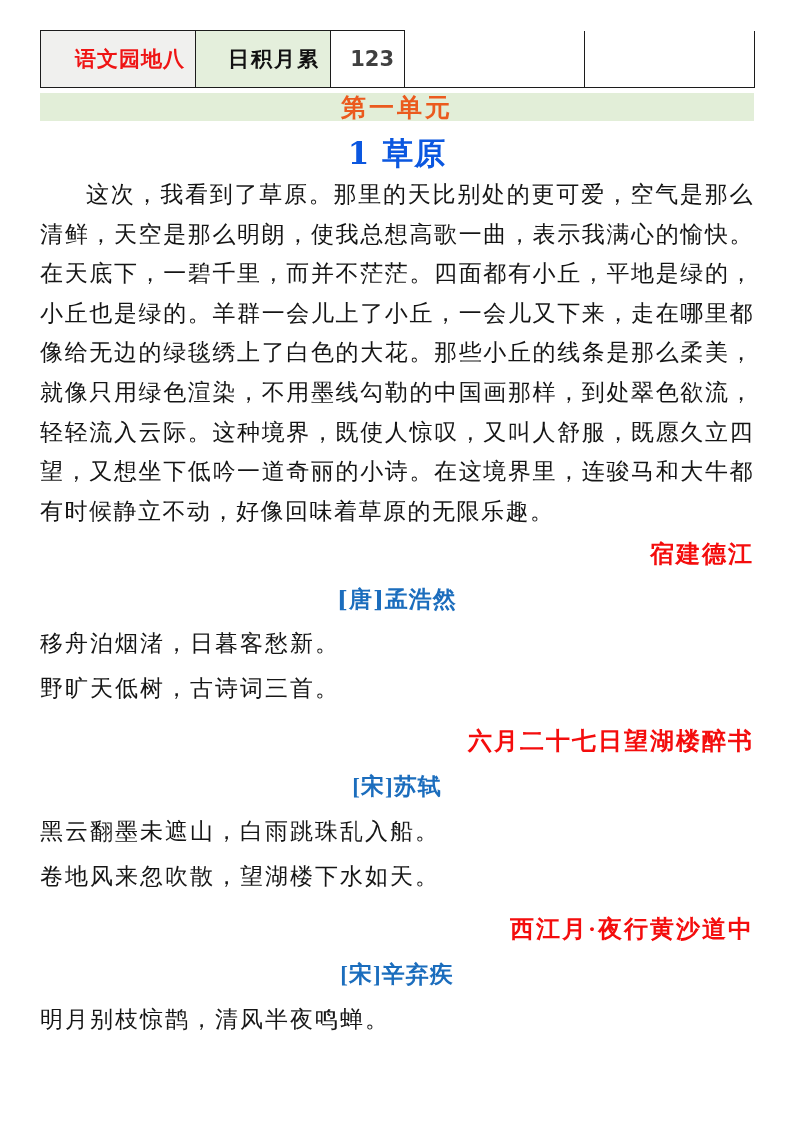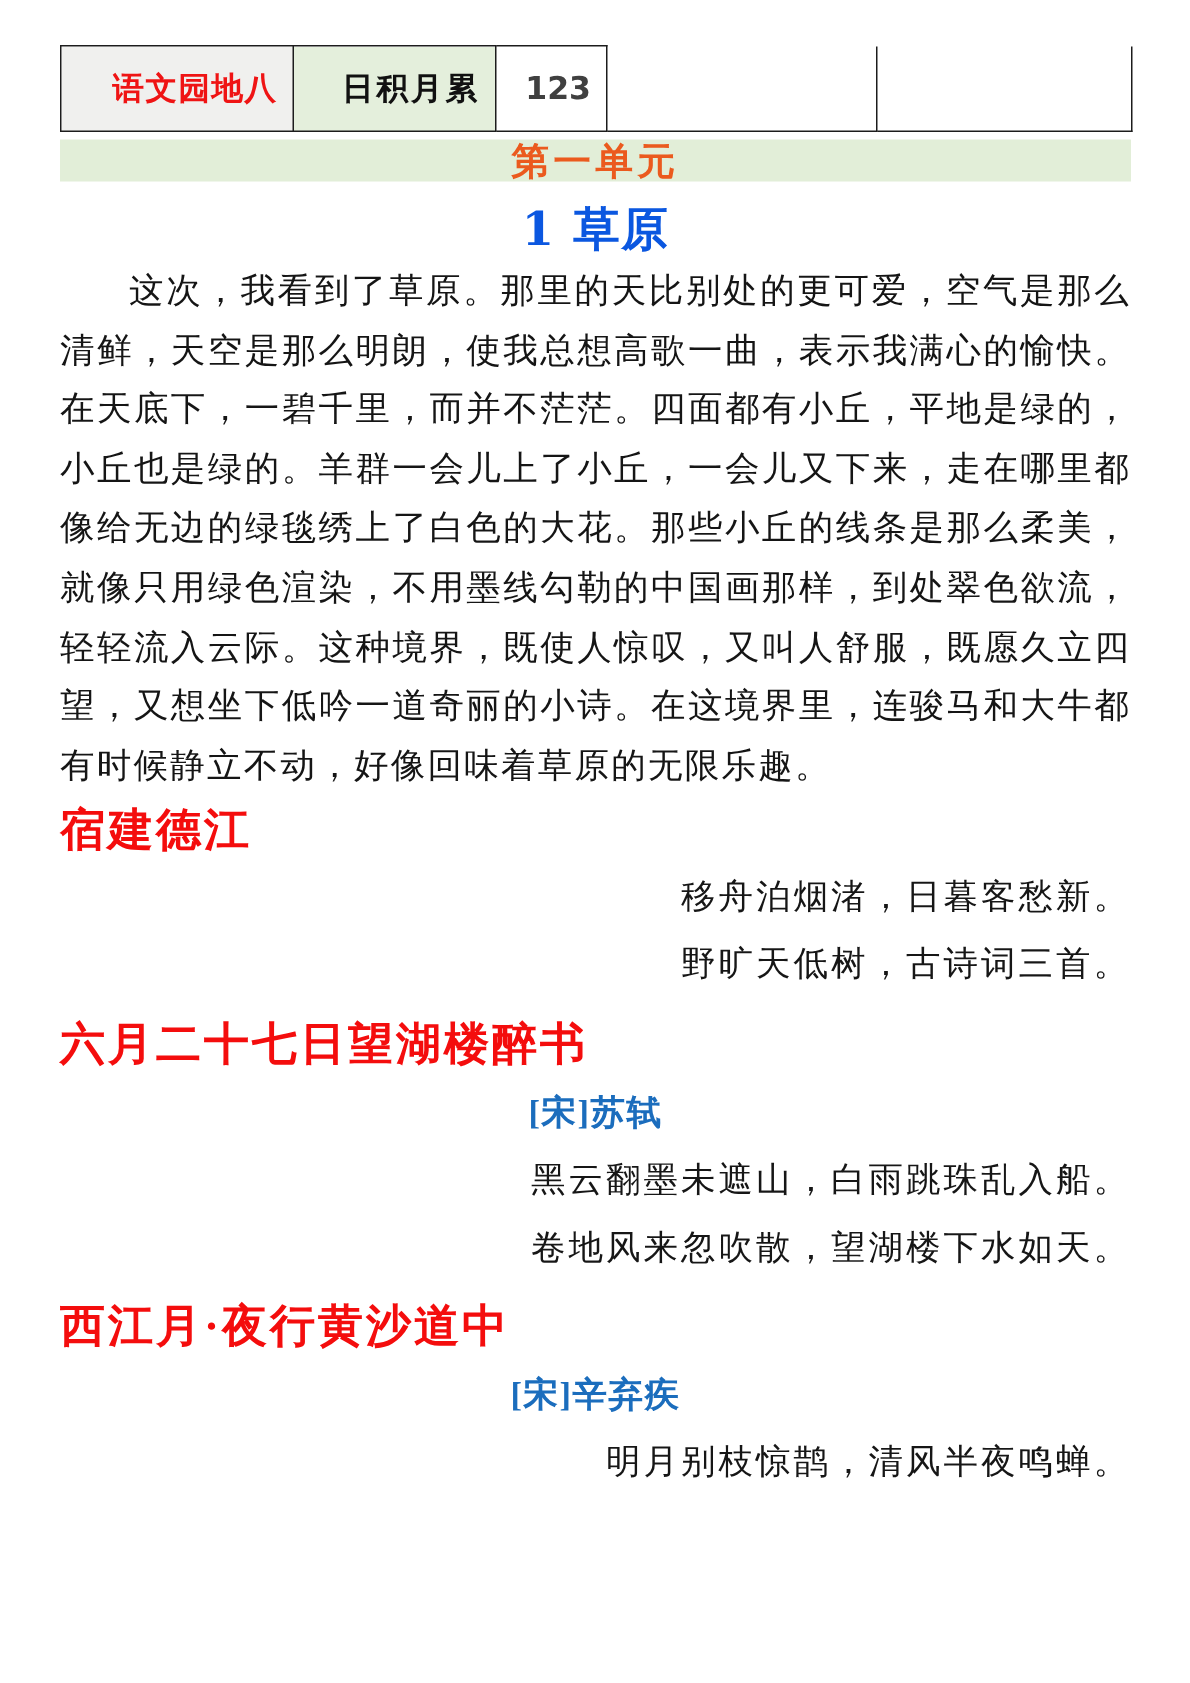--- a/index.html
+++ b/index.html
@@ -54,29 +54,29 @@
   
   .body-para{
     margin:2px 0 0;font-size:23px;line-height:39.6px;color:#151515;
     text-align:justify;text-justify:inter-ideograph;text-indent:2em;letter-spacing:1.5px;
   }
 
   
   .poem{margin:0;}
   .poem.gap{margin-top:8px;font-family:Liberation Serif, serif;}
   .poem-title{
-    text-align:left;font-weight:bold;font-size:30px;color:var(--red-title);
+    text-align:right;font-weight:bold;font-size:24px;color:var(--red-title);
     line-height:45px;letter-spacing:2px;
   }
   .poem-author{
     text-align:center;font-weight:bold;font-size:23px;color:var(--blue-author);
     line-height:45px;letter-spacing:1px;
   }
   .poem-line{
-    text-align:right;font-size:23px;color:#161616;line-height:45px;letter-spacing:2px;
+    text-align:left;font-size:23px;color:#161616;line-height:45px;letter-spacing:2px;
   }
 </style>
 </head>
 <body>
 
 <div class="page">
 
   <table class="header-table">
     <colgroup>
       <col style="width:155px">
@@ -100,20 +100,21 @@
     <span>第一单元</span>
   </div>
 
   <h2 class="lesson-title">1 草原</h2>
 
   <p class="body-para">这次，我看到了草原。那里的天比别处的更可爱，空气是那么清鲜，天空是那么明朗，使我总想高歌一曲，表示我满心的愉快。在天底下，一碧千里，而并不茫茫。四面都有小丘，平地是绿的，小丘也是绿的。羊群一会儿上了小丘，一会儿又下来，走在哪里都像给无边的绿毯绣上了白色的大花。那些小丘的线条是那么柔美，就像只用绿色渲染，不用墨线勾勒的中国画那样，到处翠色欲流，轻轻流入云际。这种境界，既使人惊叹，又叫人舒服，既愿久立四望，又想坐下低吟一道奇丽的小诗。在这境界里，连骏马和大牛都有时候静立不动，好像回味着草原的无限乐趣。</p>
 
 
   <section class="poem">
     <div class="poem-title">宿建德江</div>
+    <div class="poem-author">[唐]孟浩然</div>
     <div class="poem-line">移舟泊烟渚，日暮客愁新。</div>
     <div class="poem-line">野旷天低树，古诗词三首。</div>
   </section>
 
   <section class="poem gap">
     <div class="poem-title">六月二十七日望湖楼醉书</div>
     <div class="poem-author">[宋]苏轼</div>
     <div class="poem-line">黑云翻墨未遮山，白雨跳珠乱入船。</div>
     <div class="poem-line">卷地风来忽吹散，望湖楼下水如天。</div>
   </section>

